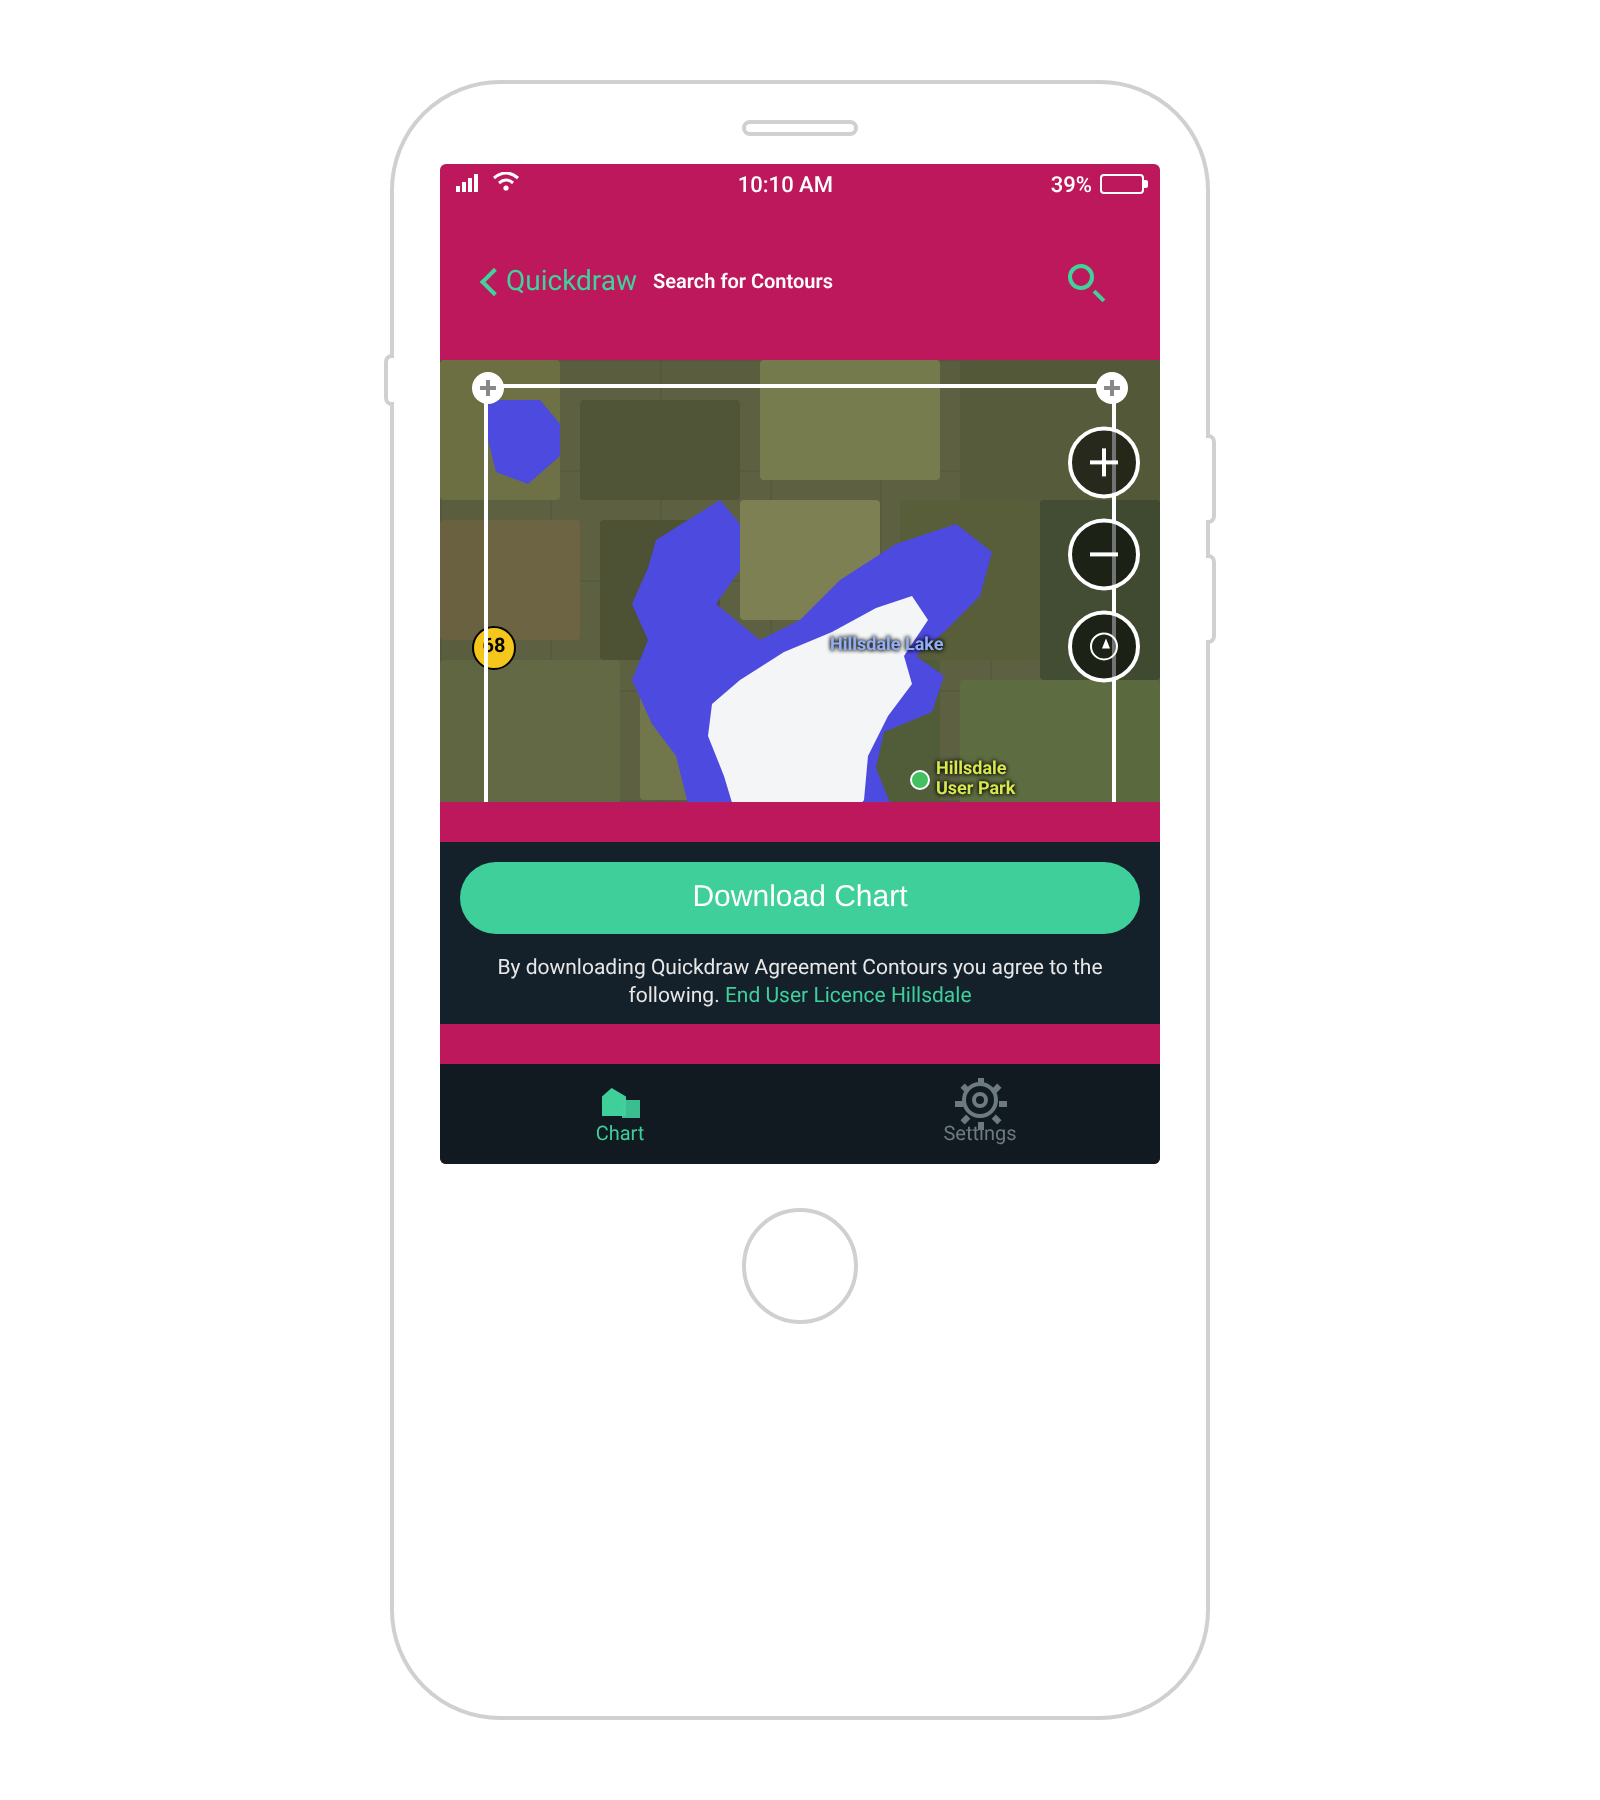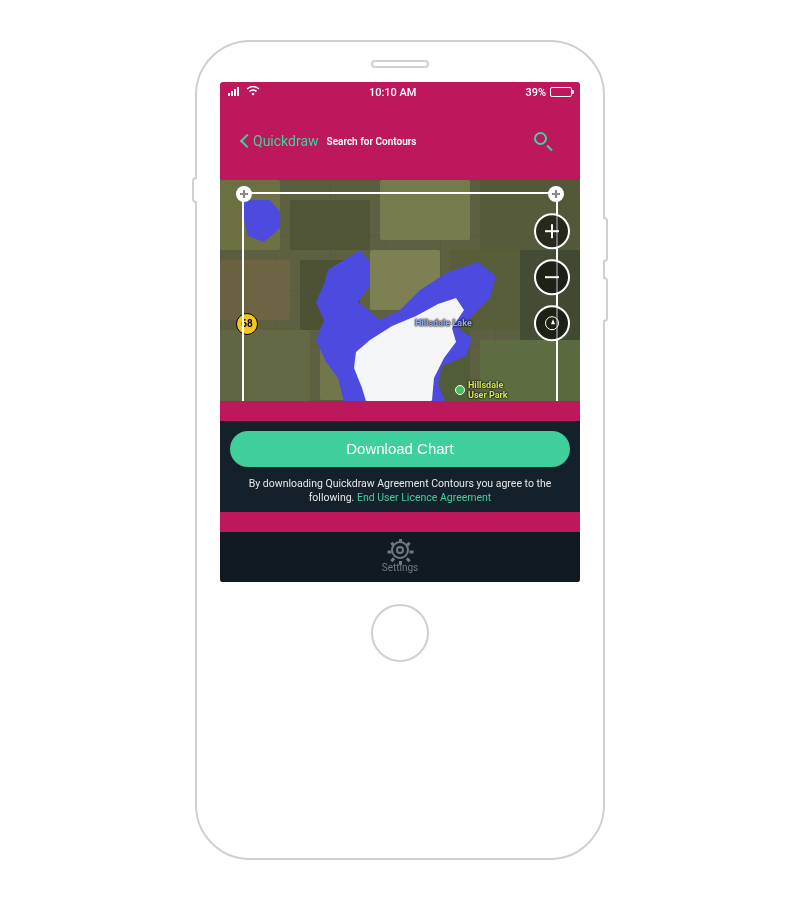--- a/index.html
+++ b/index.html
@@ -472,25 +472,29 @@
         </div>
       </div>
     </div>
 
     <div class="bottom-panel">
       <div class="btn-row">
         <button class="pill-btn">Download Chart</button>
       </div>
       <div class="disclaimer">
         <span>By downloading Quickdraw Agreement Contours you agree to the following.</span>
-        <span class="link">End User Licence Agreement</span>
+        <span class="link">End User Licence Hillsdale</span>
       </div>
     </div>
 
     <div class="tab-bar">
+      <div class="tab active">
+        <span class="tab-icon chart-ico"></span>
+        <span>Chart</span>
+      </div>
       <div class="tab">
         <span class="tab-icon gear-ico">
           <span class="tooth" style="transform:rotate(0deg)"></span>
           <span class="tooth" style="transform:rotate(45deg)"></span>
           <span class="tooth" style="transform:rotate(90deg)"></span>
           <span class="tooth" style="transform:rotate(135deg)"></span>
           <span class="tooth" style="transform:rotate(180deg)"></span>
           <span class="tooth" style="transform:rotate(225deg)"></span>
           <span class="tooth" style="transform:rotate(270deg)"></span>
           <span class="tooth" style="transform:rotate(315deg)"></span>

